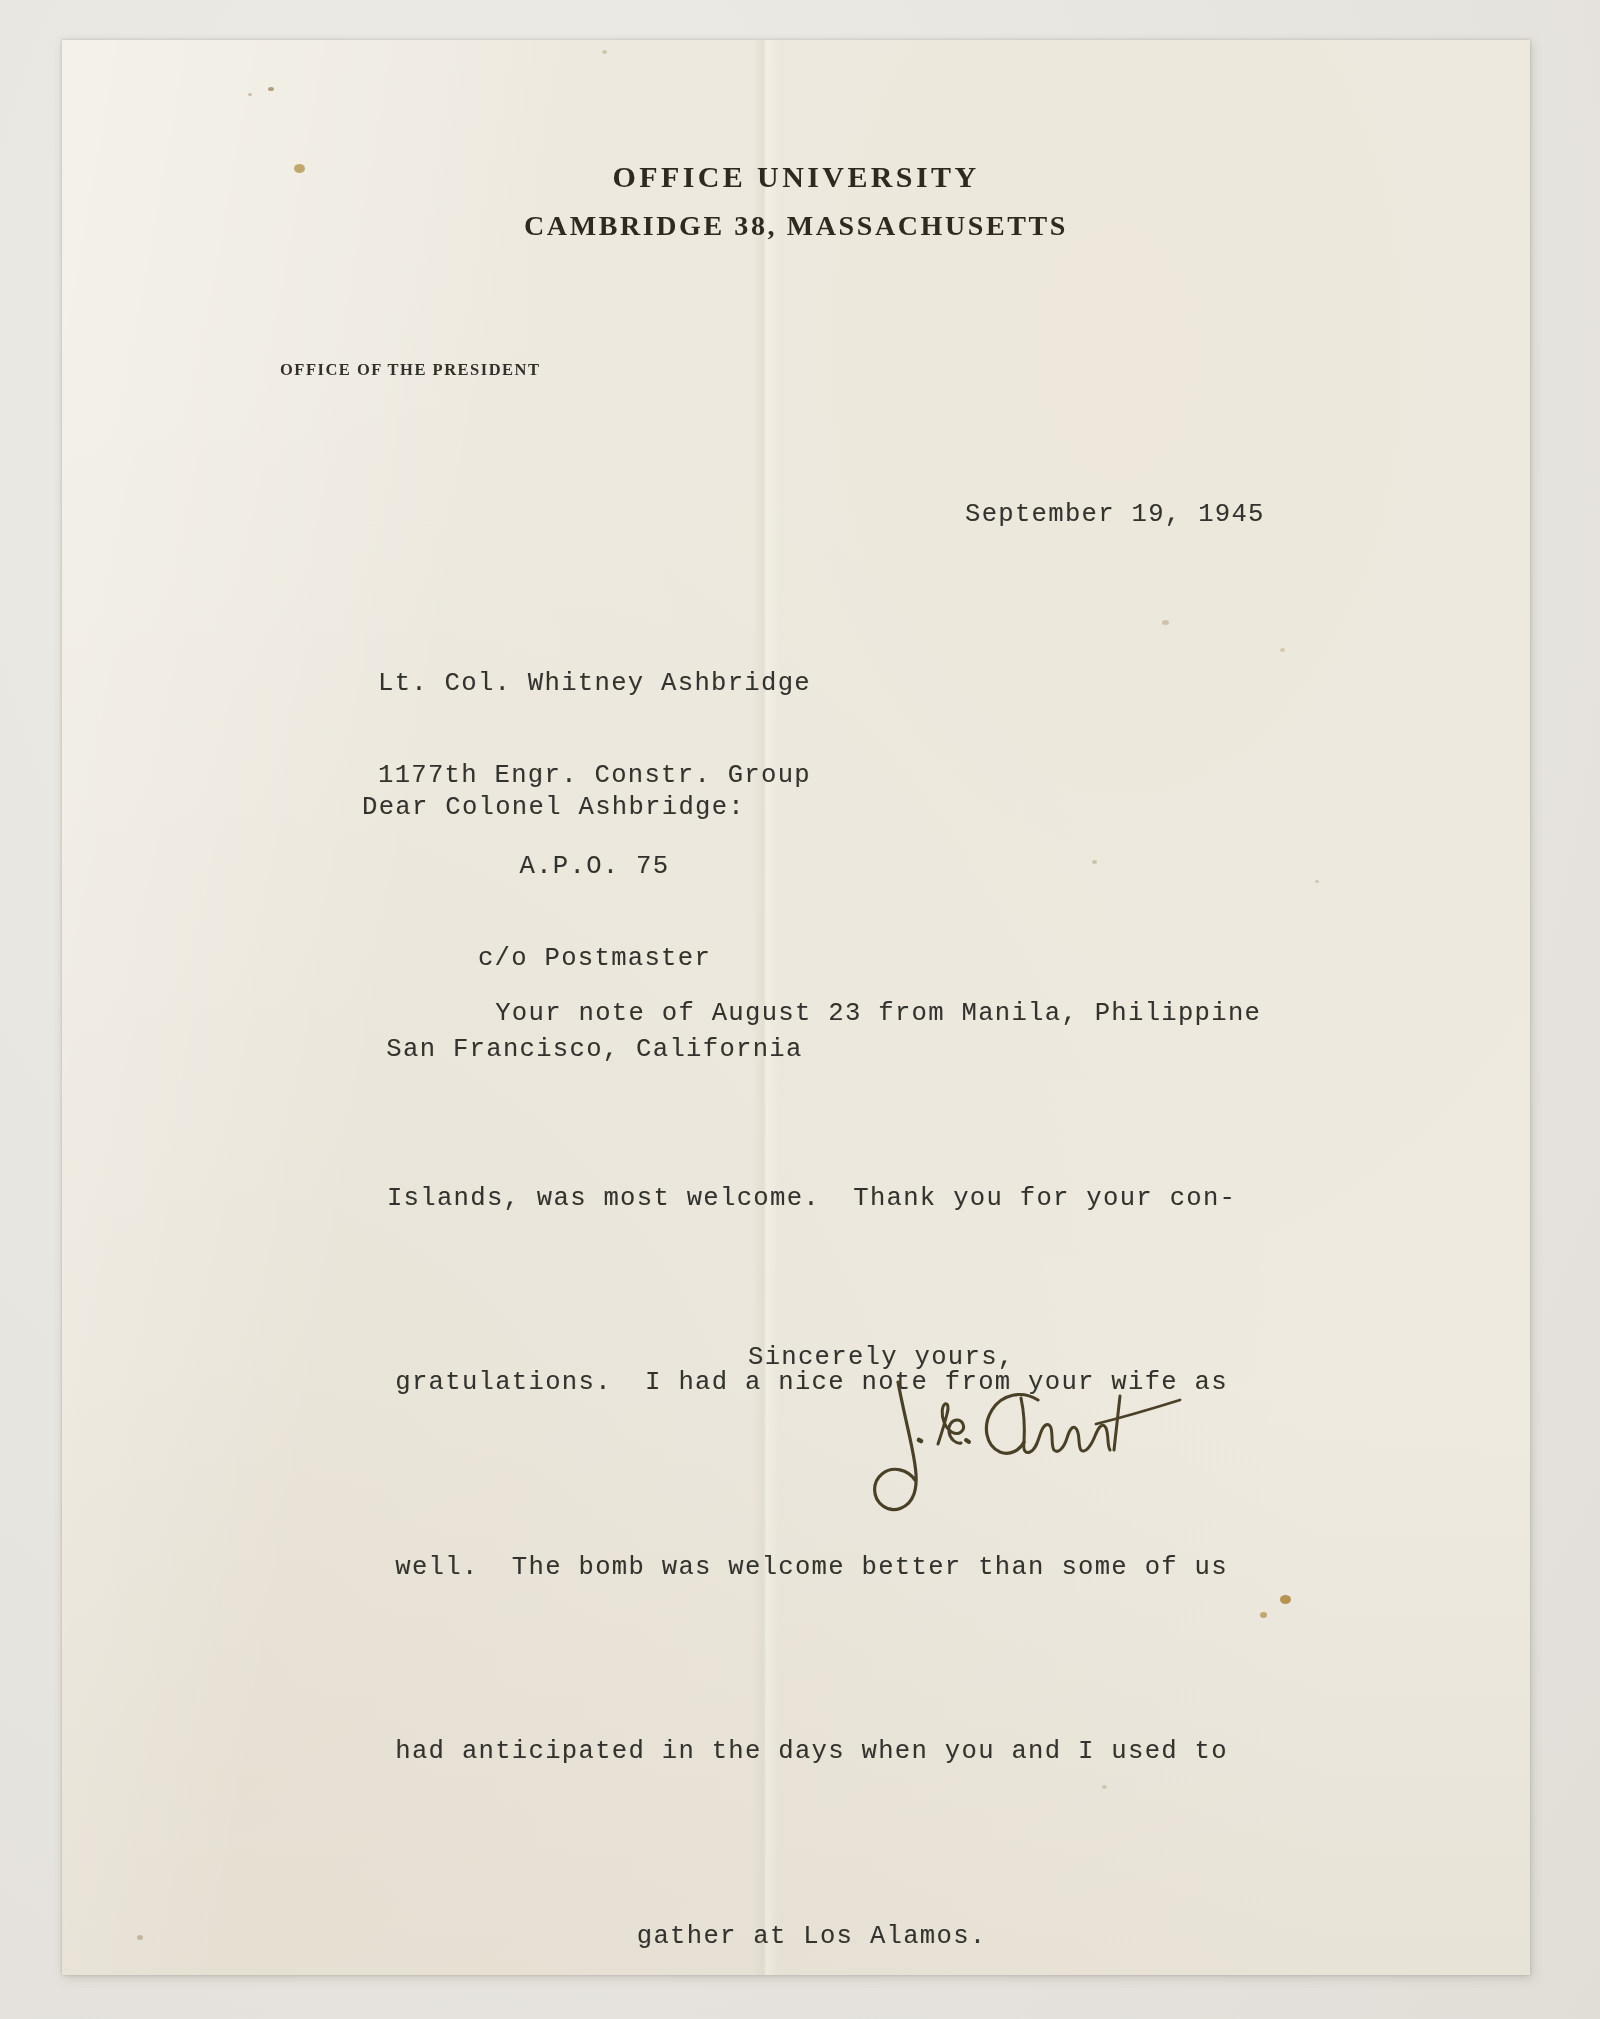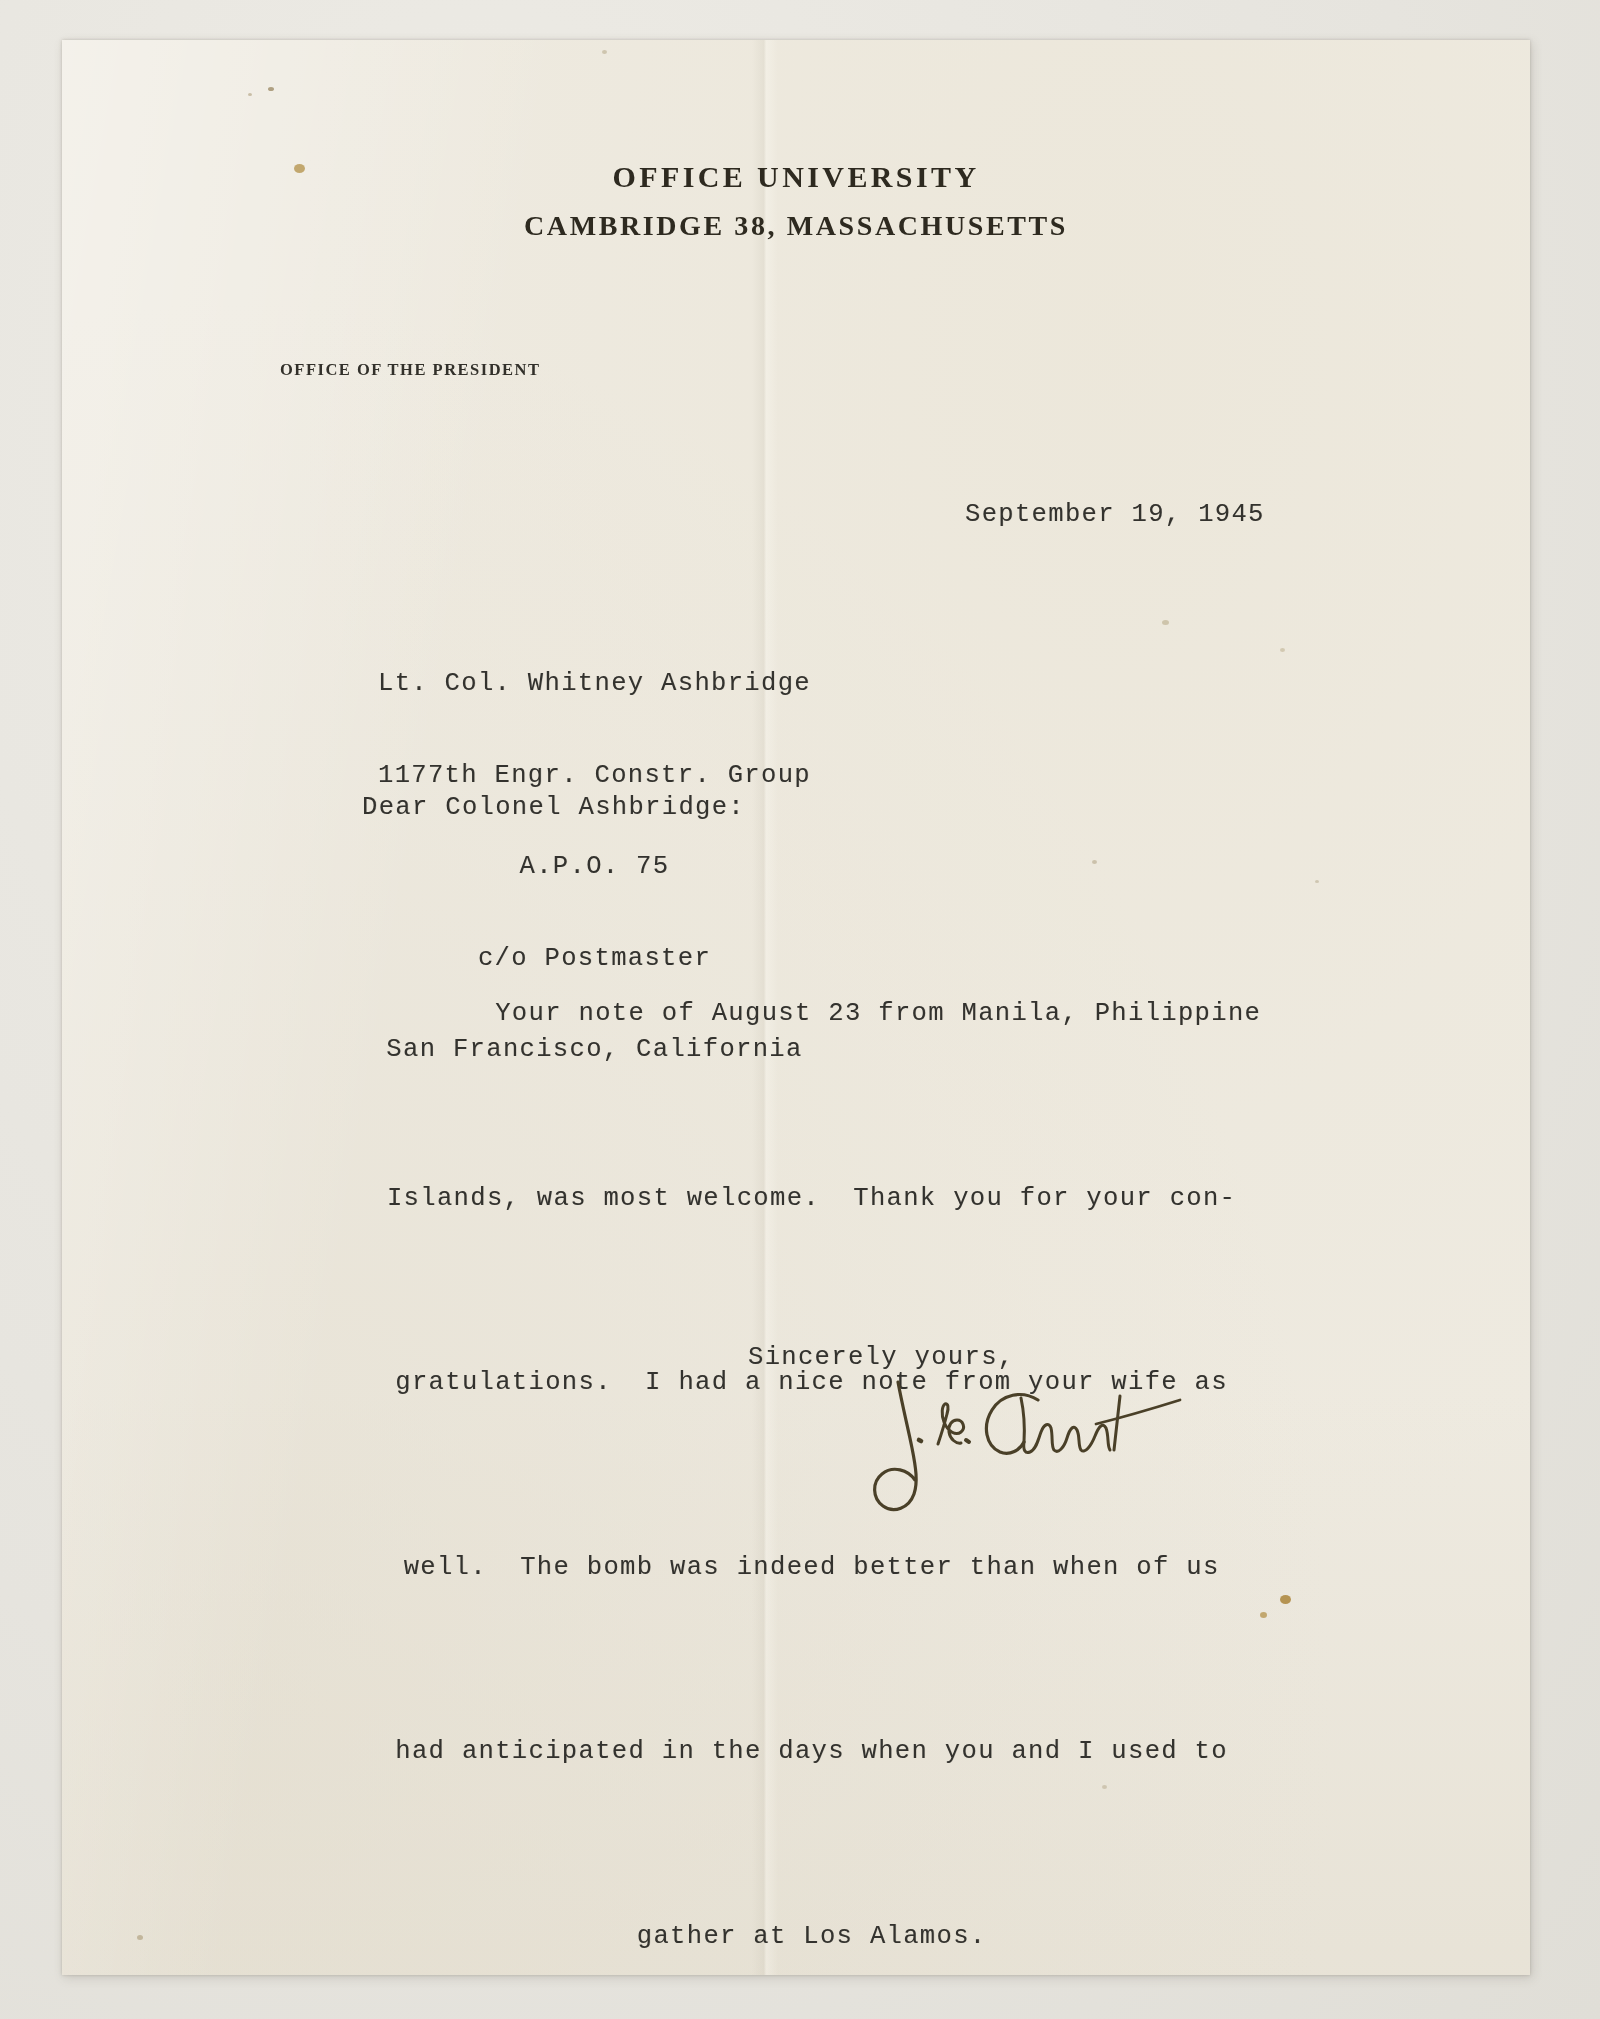--- a/index.html
+++ b/index.html
@@ -192,21 +192,21 @@
       <div>c/o Postmaster</div>
       <div>San Francisco, California</div>
     </div>
 
     <div id="salutation" class="tw">Dear Colonel Ashbridge:</div>
 
     <div id="body-block" class="tw">
       <div>        Your note of August 23 from Manila, Philippine</div>
       <div>Islands, was most welcome.  Thank you for your con-</div>
       <div>gratulations.  I had a nice note from your wife as</div>
-      <div>well.  The bomb was indeed better than when of us</div>
+      <div>well.  The bomb was welcome better than some of us</div>
       <div>had anticipated in the days when you and I used to</div>
       <div>gather at Los Alamos.</div>
       
       
     </div>
 
     <div id="closing" class="tw">Sincerely yours,</div>
 
     <div id="signature">
       <svg width="330" height="190" viewBox="0 0 330 190" fill="none" xmlns="http://www.w3.org/2000/svg">

